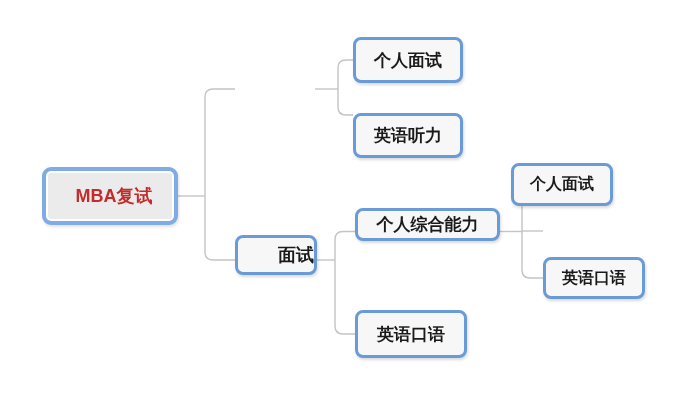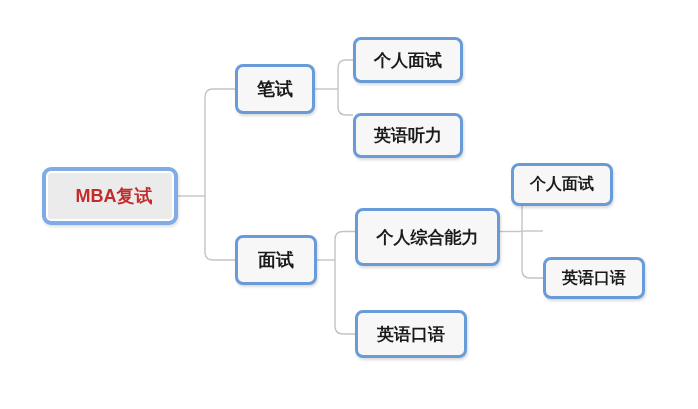--- a/index.html
+++ b/index.html
@@ -48,22 +48,22 @@
     border: 4px solid var(--root-border, #7face6);
     border-radius: 9px;
     box-shadow: inset 0 0 0 2px #ffffff, 1px 2px 3px rgba(0,0,0,0.12);
     color: var(--root-text, #c42b2b);
     font-size: 18px;
     padding-left: 8px;
   }
   .n-bishi    { left: 235px; top: 64px;  width: 80px;  height: 50px; font-size: 18px; }
   .n-zhengzhi { left: 353px; top: 37px;  width: 110px; height: 46px; font-size: 17px; }
   .n-tingli   { left: 353px; top: 93px;  width: 110px; height: 45px; font-size: 17px; margin-top: 20px; }
-  .n-mianshi  { left: 235px; top: 235px; width: 82px;  height: 50px; font-size: 18px; }
-  .n-zonghe   { left: 355px; top: 208px; width: 145px; height: 58px; font-size: 17px; }
+  .n-mianshi  { left: 235px; top: 235px; width: 82px;  height: 40px; font-size: 18px; justify-content: flex-end; }
+  .n-zonghe   { left: 355px; top: 208px; width: 145px; height: 33px; font-size: 17px; }
   .n-geren    { left: 511px; top: 163px; width: 102px; height: 43px; font-size: 16px; }
   .n-xiaozu   { left: 543px; top: 210px; width: 102px; height: 42px; font-size: 16px; }
   .n-kouyu-r  { left: 543px; top: 257px; width: 102px; height: 42px; font-size: 16px; }
   .n-kouyu-b  { left: 355px; top: 310px; width: 112px; height: 48px; font-size: 17px; }
 </style>
 </head>
 <body>
 
 <div class="canvas">
 
@@ -76,23 +76,20 @@
     <path d="M355 231.5 H343 Q335 231.5 335 239.5 V326 Q335 334 343 334 H355"></path>
     <path d="M500 231.5 H522"></path>
     <path d="M543 184.5 H530 Q522 184.5 522 192.5 V270 Q522 278 530 278 H543"></path>
     <path d="M522 231 H543"></path>
   </svg>
 
   <div class="node n-root">
     <span class="label">MBA复试</span>
   </div>
 
-  <div class="node n-bishi">
-    <span class="label">笔试</span>
-  </div>
 
   <div class="node n-zhengzhi">
     <span class="label">个人面试</span>
   </div>
 
   <div class="node n-tingli">
     <span class="label">英语听力</span>
   </div>
 
   <div class="node n-mianshi">

